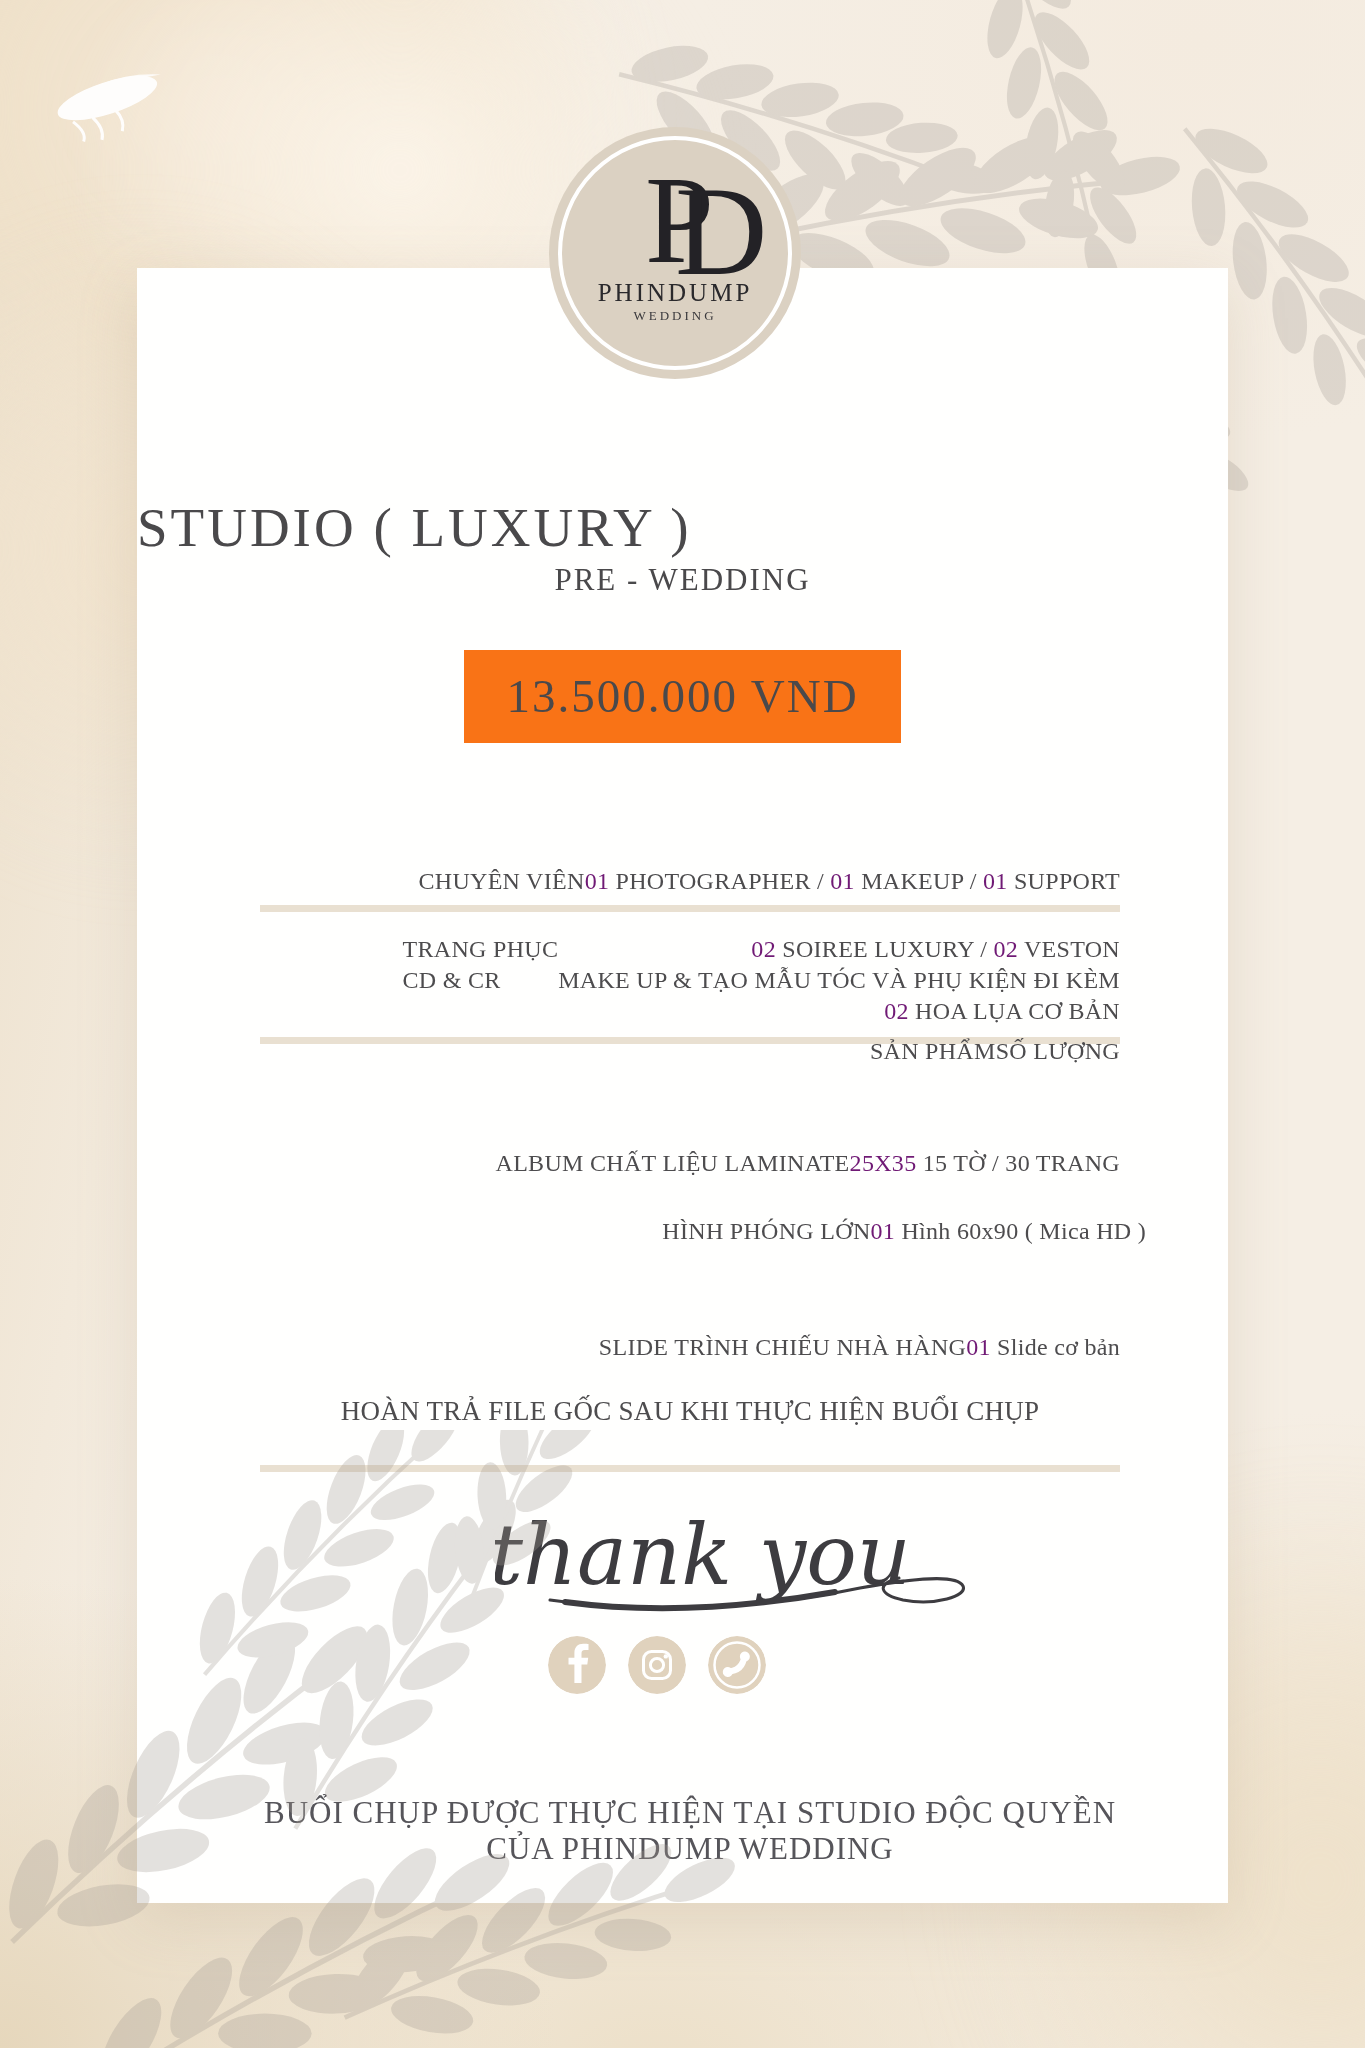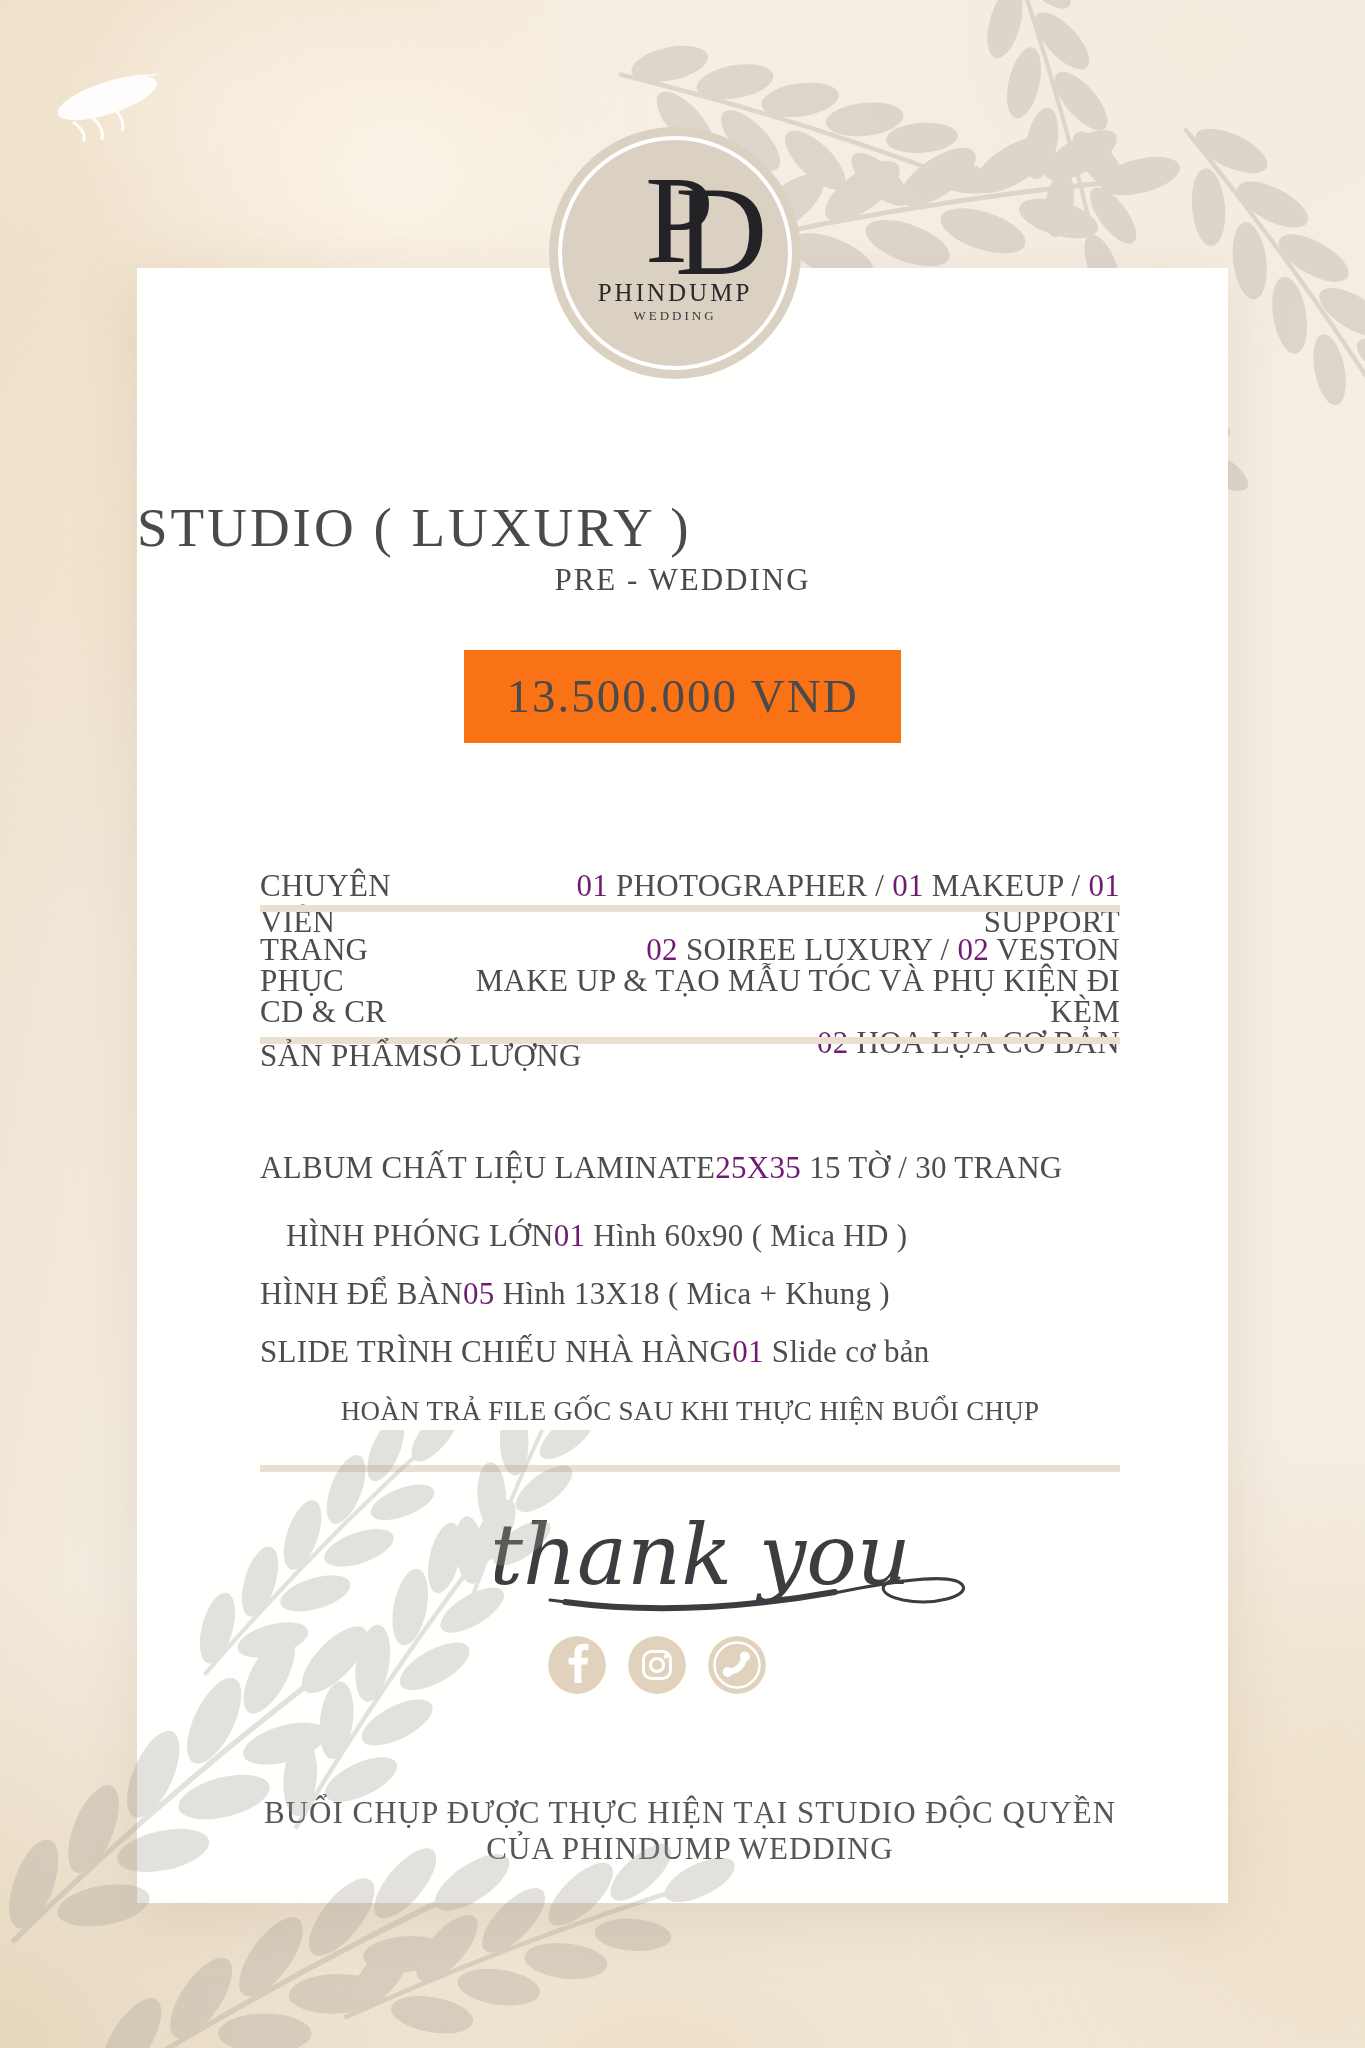--- a/index.html
+++ b/index.html
@@ -43,22 +43,22 @@
             letter-spacing:3px;color:#3a393c;}
   
   .title{position:absolute;top:228px;width:100%;text-align:left;font-size:55px;
          letter-spacing:3px;color:#4a494b;}
   .subtitle{position:absolute;top:294px;width:100%;text-align:center;font-size:31px;
             letter-spacing:2px;color:#4a494b;}
   .price{position:absolute;left:327px;top:382px;width:437px;height:93px;background:#f97316;
          text-align:center;line-height:93px;font-size:47px;letter-spacing:2px;color:#4a494b;}
   
   .content{position:absolute;left:123px;top:0;width:860px;height:100%;}
-  .row{position:absolute;width:100%;display:flex;justify-content:flex-start;
-       font-size:31px;letter-spacing:.3px;color:#4d4c4e;}
+  .row{position:absolute;width:100%;display:flex;justify-content:flex-end;
+       font-size:24px;letter-spacing:.3px;color:#4d4c4e;}
   .val{text-align:right;}
   .b{font-weight:400;color:#701a75;}
   .divider{position:absolute;width:100%;height:7px;background:#e9e0d1;}
   .r-staff{top:600px;} .d1{top:637px;}
   .r-outfit{top:666px;line-height:31px;}
   .d2{top:769px;}
   .r-prod{top:770px;} .r-album{top:882px;} .r-large{top:950px;margin-left:26px;} .r-desk{top:1008px;} .r-slide{top:1066px;}
   .note{position:absolute;top:1128px;width:100%;text-align:center;font-size:27px;
         letter-spacing:.3px;color:#4d4c4e;}
   .d3{top:1197px;}
@@ -158,24 +158,20 @@
       <div class="row r-album">
         <div class="lab">ALBUM CHẤT LIỆU LAMINATE</div>
         <div class="val"><span class="b">25X35 </span><span>15 TỜ / 30 TRANG</span></div>
       </div>
 
       <div class="row r-large">
         <div class="lab">HÌNH PHÓNG LỚN</div>
         <div class="val"><span class="b">01 </span><span>Hình 60x90 ( Mica HD )</span></div>
       </div>
 
-      <div class="row r-desk">
-        <div class="lab">HÌNH ĐỂ BÀN</div>
-        <div class="val"><span class="b">05 </span><span>Hình 13X18 ( Mica + Khung )</span></div>
-      </div>
 
       <div class="row r-slide">
         <div class="lab">SLIDE TRÌNH CHIẾU NHÀ HÀNG</div>
         <div class="val"><span class="b">01 </span><span>Slide cơ bản</span></div>
       </div>
 
       <div class="note">HOÀN TRẢ FILE GỐC SAU KHI THỰC HIỆN BUỔI CHỤP</div>
       <div class="divider d3"></div>
 
       <svg class="thanks" width="480" height="140" viewBox="0 0 480 140">

